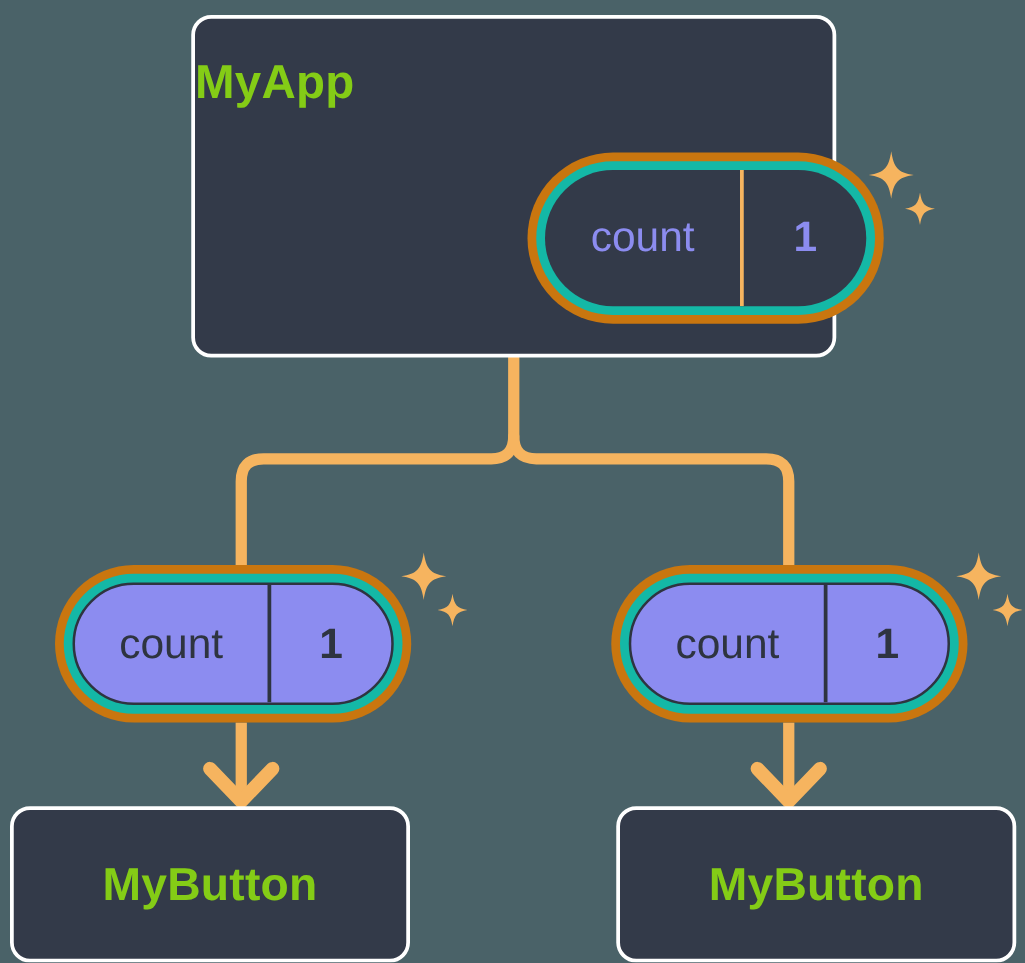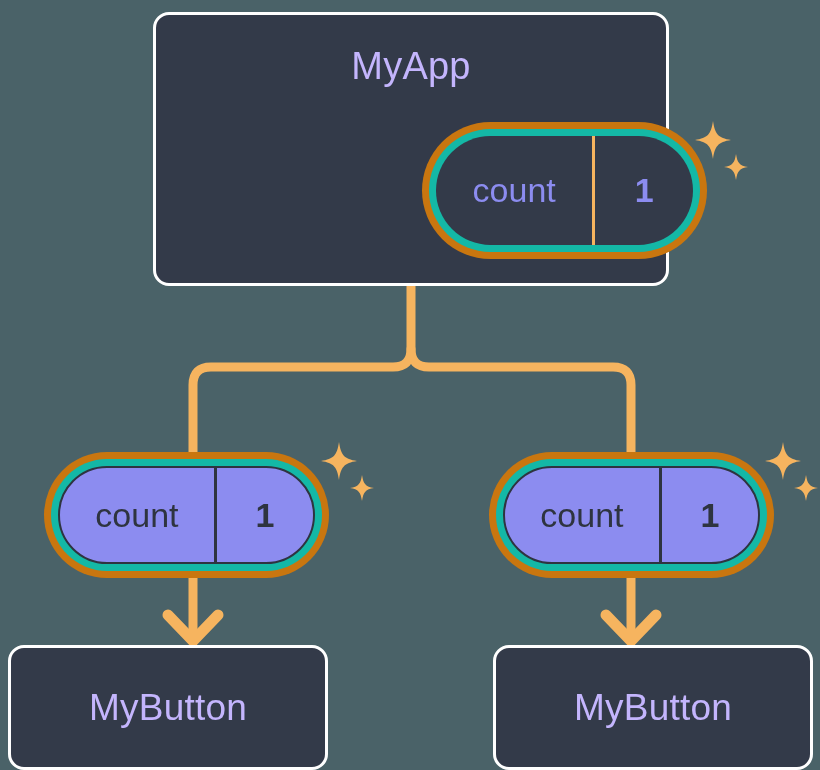--- a/index.html
+++ b/index.html
@@ -29,25 +29,25 @@
 
   
   .card {
     position: absolute;
     background: #333a49;
     border: 3px solid #ffffff;
     border-radius: 16px;
     box-sizing: border-box;
   }
   .card-title {
-    color: #c4b5fd;
+    color: #84cc16;
     font-size: 38px;
-    font-weight: 400;
+    font-weight: 700;
     letter-spacing: 0.2px;
-    text-align: center;
+    text-align: left;
     white-space: nowrap;
   }
 
   #card-myapp {
     left: 153px;
     top: 12px;
     width: 516px;
     height: 274px;
   }
   #card-myapp .card-title {

